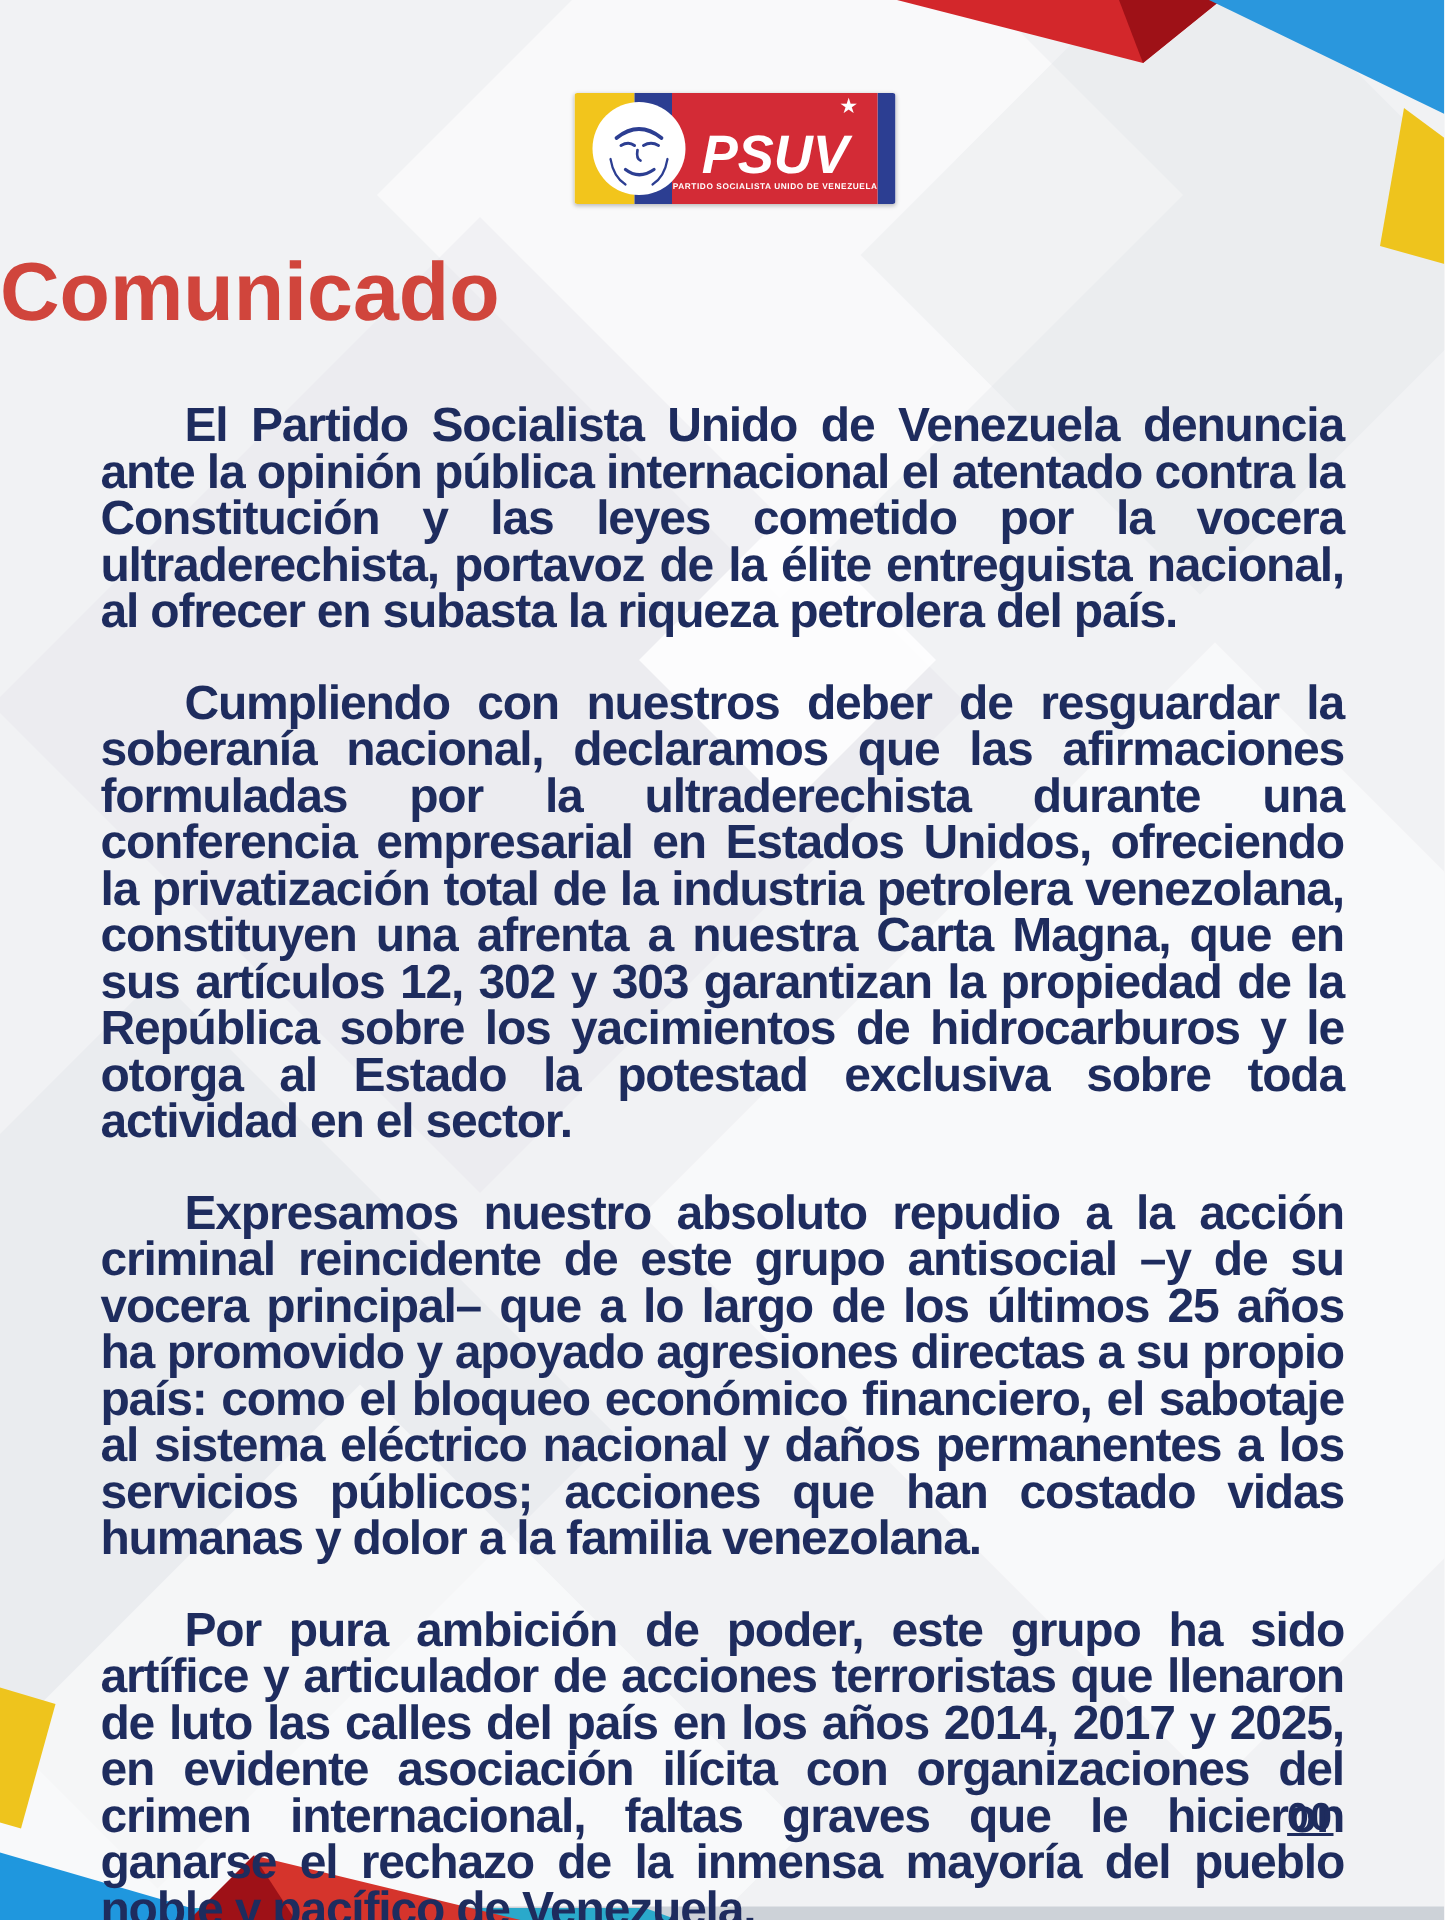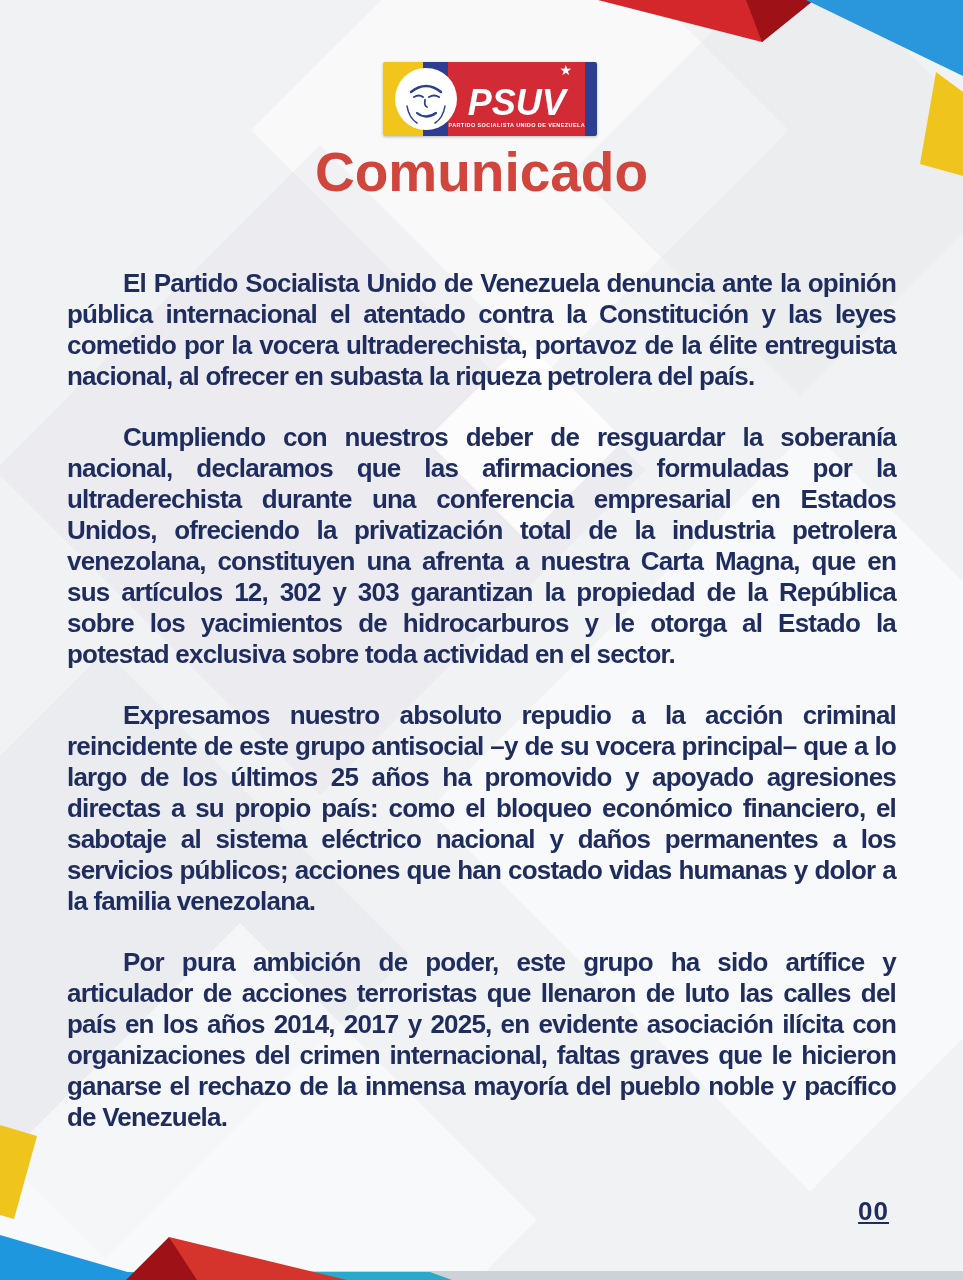--- a/index.html
+++ b/index.html
@@ -26,25 +26,25 @@
   .logo .band-blue-right{width:12px;background:#2c3e92;}
   .logo .red-area{flex:1;background:#d32b36;position:relative;display:flex;flex-direction:column;
         align-items:center;justify-content:center;}
   .logo .wordmark{color:#fff;font-weight:bold;font-style:italic;font-size:36px;line-height:34px;
         letter-spacing:0px;margin-top:16px;}
   .logo .tagline{color:#fff;font-size:5.5px;letter-spacing:.4px;font-weight:bold;margin-top:2px;white-space:nowrap;}
   .logo .star{position:absolute;top:1px;right:13px;color:#fff;font-size:14px;line-height:14px;}
   .portrait{position:absolute;left:12px;top:6px;width:62px;height:62px;border-radius:50%;
         background:#fff;z-index:2;display:flex;align-items:center;justify-content:center;}
 
-  .title{position:absolute;left:0;top:140px;width:963px;text-align:center;
+  .title{position:absolute;left:0;top:162px;width:963px;text-align:left;
          font-size:55px;font-weight:bold;color:#d0453c;letter-spacing:0;}
 
   .body-text{position:absolute;left:67px;top:268px;width:829px;}
-  .body-text p{margin:0 0 30px 0;color:#1e2c5e;font-weight:bold;font-size:26px;
+  .body-text p{margin:0 0 30px 0;color:#1e2c5e;font-weight:bold;font-size:32px;
          line-height:31px;text-align:justify;text-indent:56px;letter-spacing:-0.8px;}
 
   .page-number{position:absolute;right:74px;top:1196px;font-size:26px;font-weight:bold;
          color:#1e2c5e;letter-spacing:1px;text-decoration:underline;}
 </style>
 </head>
 <body>
 
 <div id="page">
 

